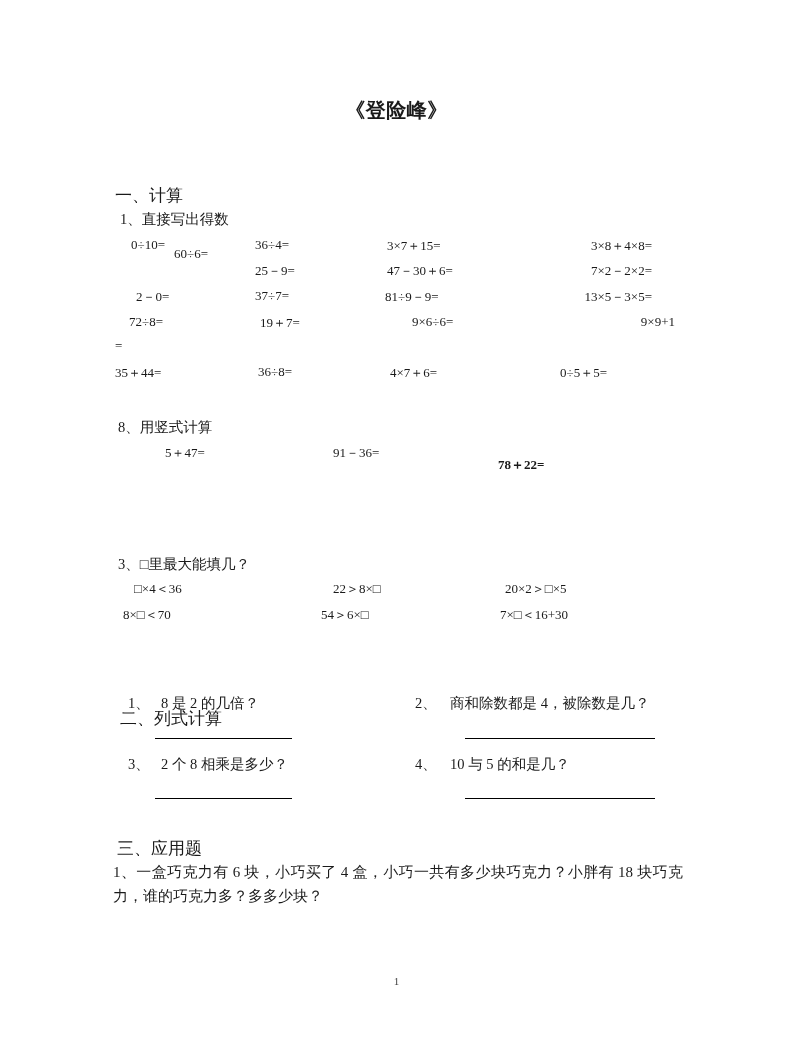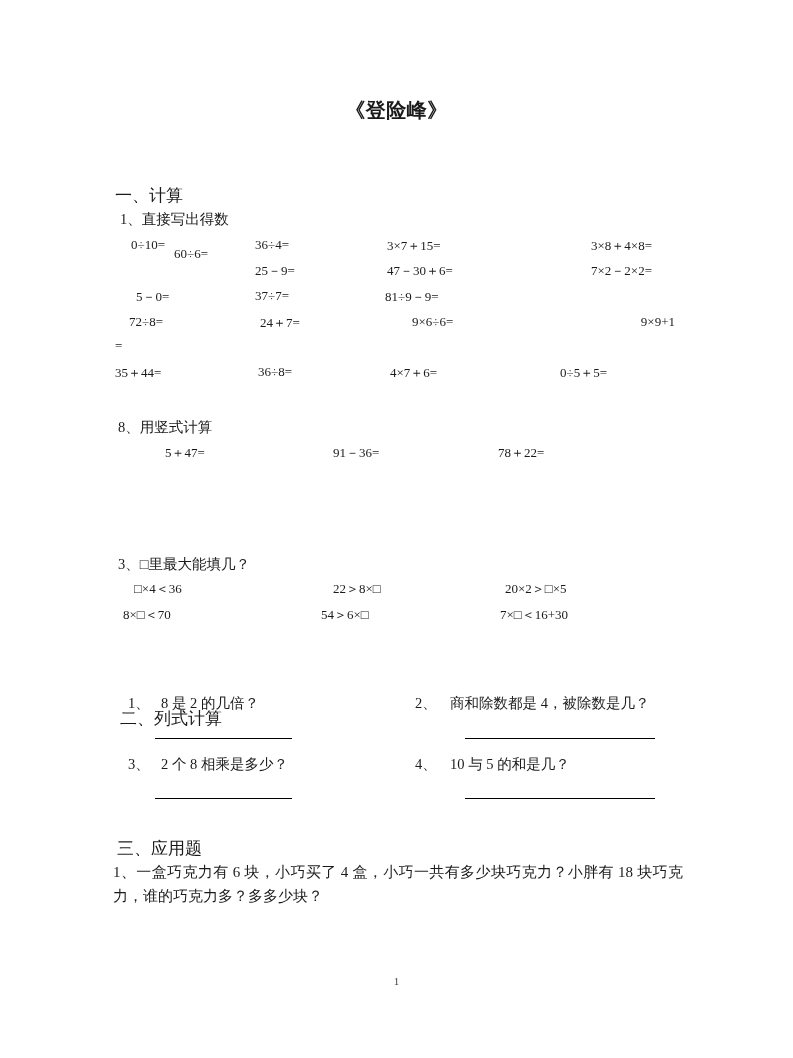--- a/index.html
+++ b/index.html
@@ -114,40 +114,41 @@
   <div class="expr" style="left:131px; top:237px;">0÷10=</div>
   <div class="expr" style="left:255px; top:237px;">36÷4=</div>
   <div class="expr" style="left:387px; top:237px;">3×7＋15=</div>
   <div class="expr right" style="left:470px; top:237px; width:182px;">3×8＋4×8=</div>
 
   <div class="expr" style="left:127px; top:246px;margin-left:47px;">60÷6=</div>
   <div class="expr" style="left:255px; top:262px;">25－9=</div>
   <div class="expr" style="left:387px; top:262px;">47－30＋6=</div>
   <div class="expr right" style="left:470px; top:262px; width:182px;">7×2－2×2=</div>
 
-  <div class="expr" style="left:136px; top:288px;">5－0=</div>
+  <div class="expr" style="left:136px; top:288px;">2－0=</div>
   <div class="expr" style="left:255px; top:288px;">37÷7=</div>
   <div class="expr" style="left:385px; top:288px;">81÷9－9=</div>
+  <div class="expr right" style="left:470px; top:288px; width:182px;">13×5－3×5=</div>
 
   <div class="expr" style="left:129px; top:314px;">72÷8=</div>
-  <div class="expr" style="left:260px; top:314px;">24＋7=</div>
+  <div class="expr" style="left:260px; top:314px;">19＋7=</div>
   <div class="expr" style="left:412px; top:314px;">9×6÷6=</div>
   <div class="expr right" style="left:500px; top:314px; width:175px;">9×9+1</div>
 
   <div class="expr" style="left:115px; top:338px;">=</div>
 
   <div class="expr" style="left:115px; top:364px;">35＋44=</div>
   <div class="expr" style="left:258px; top:364px;">36÷8=</div>
   <div class="expr" style="left:390px; top:364px;">4×7＋6=</div>
   <div class="expr" style="left:560px; top:364px;">0÷5＋5=</div>
 
   <div class="sub-head" style="left:118px; top:418px;">8、用竖式计算</div>
   <div class="expr" style="left:165px; top:444px;">5＋47=</div>
   <div class="expr" style="left:333px; top:444px;">91－36=</div>
-  <div class="expr" style="left:498px; top:444px;">78＋22=</div>
+  <div class="expr" style="left:498px; top:456px;font-weight:bold;">78＋22=</div>
 
   <div class="sub-head" style="left:118px; top:555px;">3、□里最大能填几？</div>
   <div class="expr" style="left:134px; top:580px;">□×4＜36</div>
   <div class="expr" style="left:333px; top:580px;">22＞8×□</div>
   <div class="expr" style="left:505px; top:580px;">20×2＞□×5</div>
   <div class="expr" style="left:123px; top:606px;">8×□＜70</div>
   <div class="expr" style="left:321px; top:606px;">54＞6×□</div>
   <div class="expr" style="left:500px; top:606px;">7×□＜16+30</div>
 
   <div class="sec-head" style="left:120px; top:663px;margin-top:44px;">二、列式计算</div>

